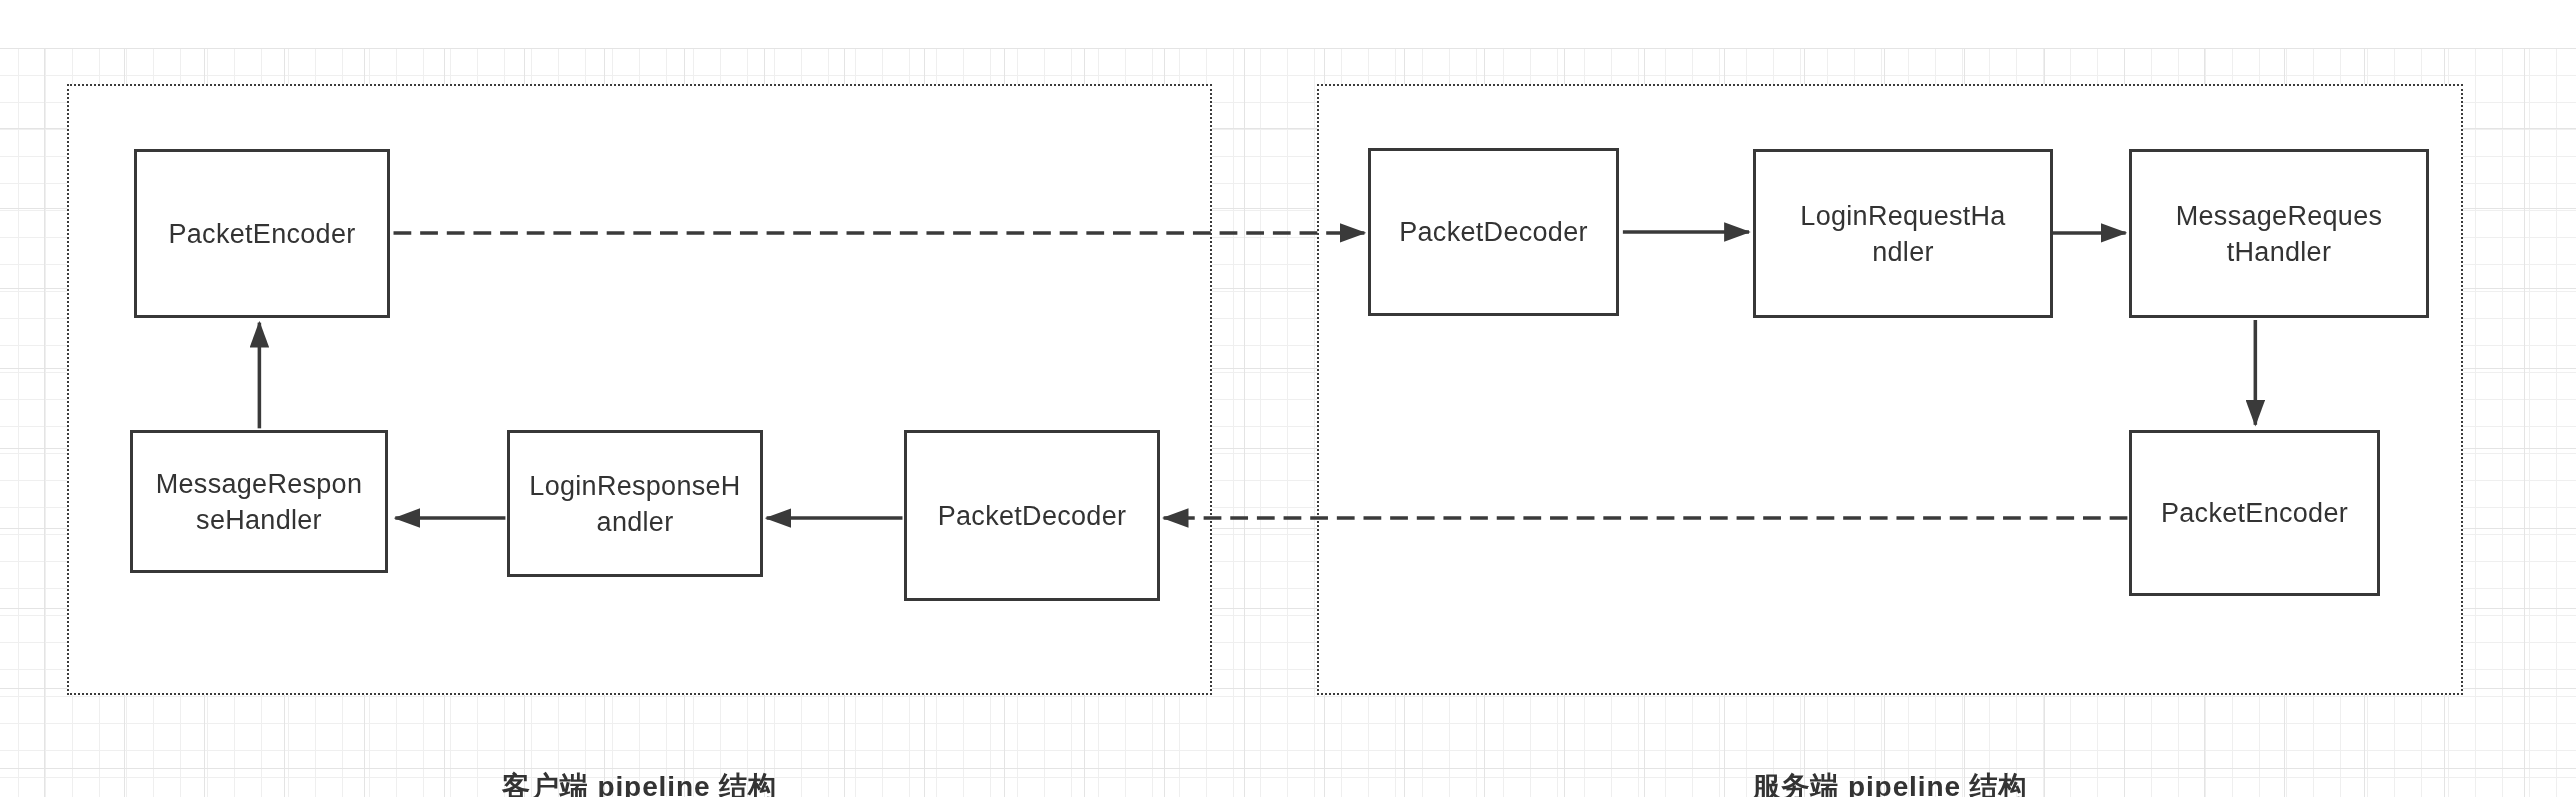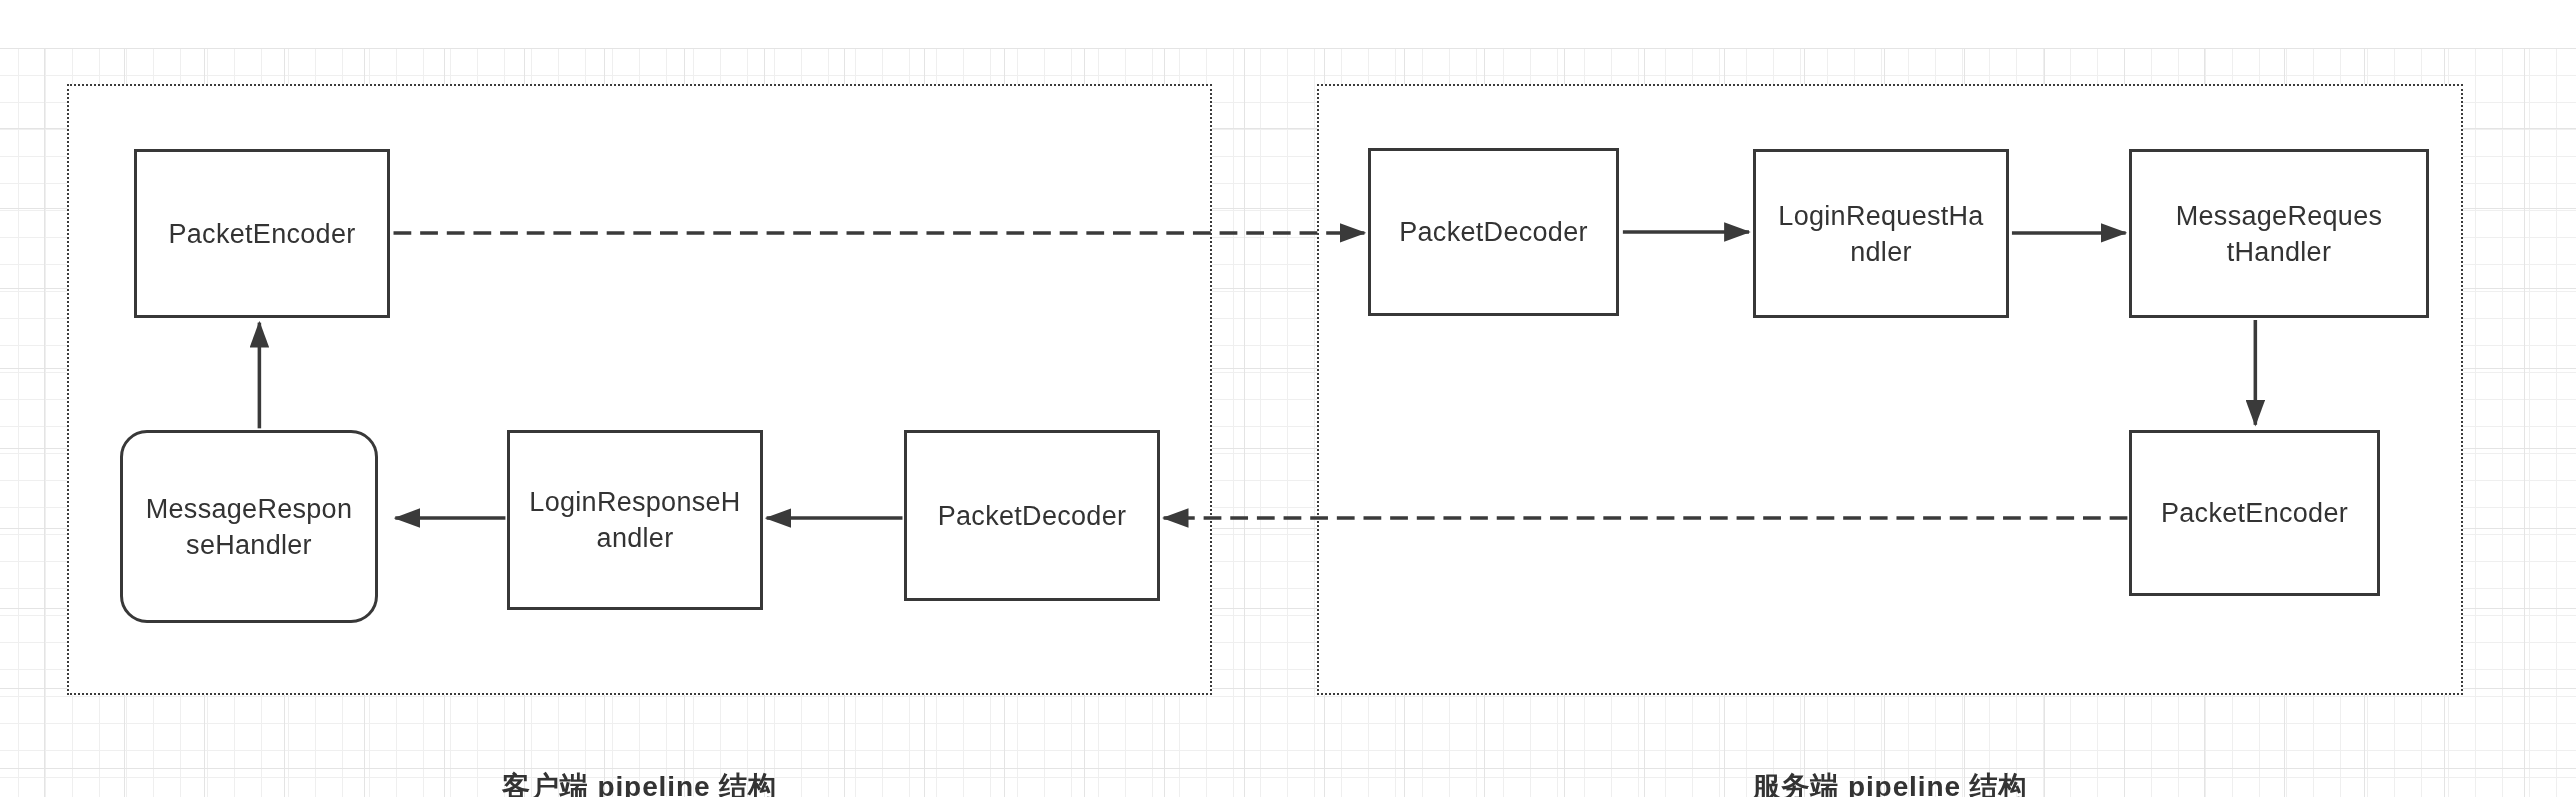--- a/index.html
+++ b/index.html
@@ -64,25 +64,25 @@
     align-items: center;
     justify-content: center;
     text-align: center;
     font-size: 27px;
     line-height: 36px;
     color: #333333;
     white-space: pre-line;
     letter-spacing: 0.3px;
   }
   .node.c-pe  { left: 134px;  top: 101px; width: 256px; height: 169px; }
-  .node.c-mrh { left: 120px;  top: 382px; width: 258px; height: 193px; border-radius: 27px; }
-  .node.c-lrh { left: 507px;  top: 382px; width: 256px; height: 180px; }
+  .node.c-mrh { left: 130px;  top: 382px; width: 258px; height: 143px; }
+  .node.c-lrh { left: 507px;  top: 382px; width: 256px; height: 147px; }
   .node.c-pd  { left: 904px; top: 382px; width: 256px; height: 171px; }
   .node.s-pd  { left: 1368px; top: 100px; width: 251px; height: 168px; }
-  .node.s-lqh { left: 1753px; top: 101px; width: 256px; height: 169px; }
+  .node.s-lqh { left: 1753px; top: 101px; width: 300px; height: 169px; }
   .node.s-mqh { left: 2129px; top: 101px; width: 300px; height: 169px; }
   .node.s-pe  { left: 2129px; top: 382px; width: 251px; height: 166px; }
 
   
   .caption {
     position: absolute;
     top: 717px;
     height: 43px;
     display: flex;
     align-items: center;

